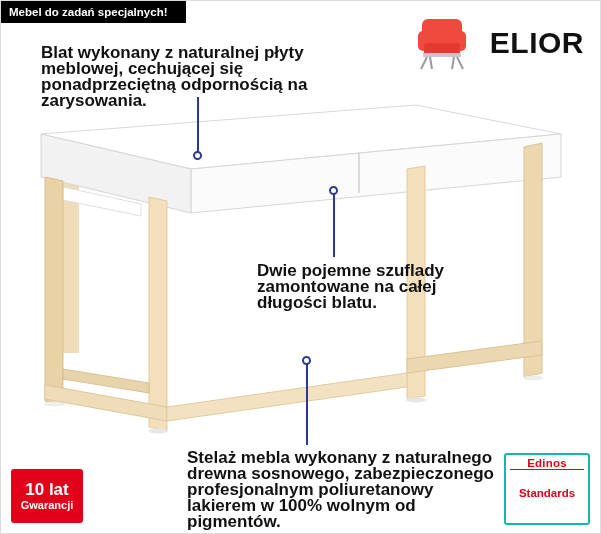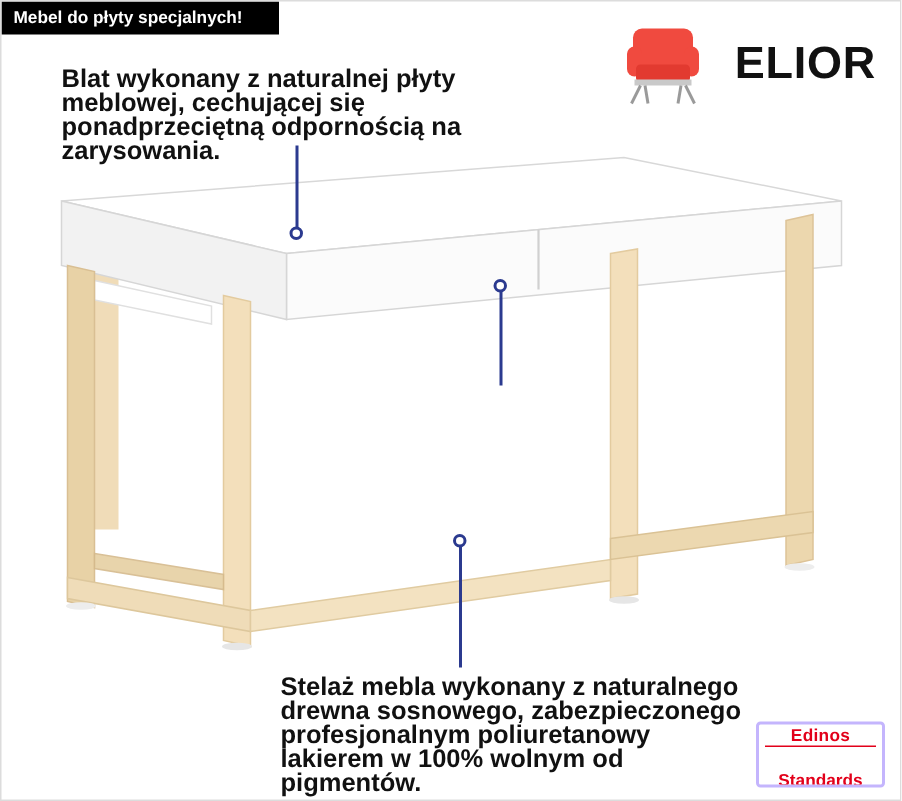--- a/index.html
+++ b/index.html
@@ -133,22 +133,22 @@
     font-size: 11px;
     font-weight: bold;
   }
 
   
   .standards {
     position: absolute;
     right: 10px;
     bottom: 8px;
     width: 86px;
-    height: 44px;
-    border: 2px solid #c4b5fd;
+    height: 72px;
+    border: 2px solid #14b8a6;
     border-radius: 3px;
     box-sizing: border-box;
     background: #ffffff;
     text-align: center;
     overflow: hidden;
   }
   .standards-top {
     color: #e2001a;
     font-size: 11.5px;
     font-weight: bold;
@@ -187,21 +187,21 @@
     border-top: 1.5px solid #e2001a;
     margin: 0 4px;
     padding-top: 17px;
   }
 </style>
 </head>
 <body>
 
 <div id="page">
 
-  <div class="header-banner">Mebel do płyty specjalnych!</div>
+  <div class="header-banner">Mebel do zadań specjalnych!</div>
 
   <div class="brand">
     <div class="brand-chair">
       <svg width="52" height="56" viewBox="0 0 52 56">
         <rect x="6" y="4" width="40" height="26" rx="6" fill="#f04a3f"></rect>
         <rect x="2" y="16" width="10" height="20" rx="5" fill="#f04a3f"></rect>
         <rect x="40" y="16" width="10" height="20" rx="5" fill="#f04a3f"></rect>
         <rect x="8" y="28" width="36" height="12" rx="3" fill="#e23a30"></rect>
         <rect x="7" y="38" width="38" height="4" fill="#c9c9c9"></rect>
         <line x1="11" y1="42" x2="5" y2="54" stroke="#9a9a9a" stroke-width="2"></line>
@@ -248,24 +248,29 @@
     <ellipse cx="53" cy="403" rx="10" ry="2.5" fill="#ededed"></ellipse>
     <ellipse cx="532" cy="377" rx="10" ry="2.5" fill="#ededed"></ellipse>
   </svg>
 
   <div class="leader" style="left:196px; top:96px; width:1.5px; height:58px;"></div>
   <div class="dot" style="left:192px; top:150px;"></div>
   <div class="callout callout-top">Blat wykonany z naturalnej płyty meblowej, cechującej się ponadprzeciętną odpornością na zarysowania.</div>
 
   <div class="leader" style="left:332px; top:190px; width:1.5px; height:66px;"></div>
   <div class="dot" style="left:328px; top:185px;"></div>
+  <div class="callout callout-mid">Dwie pojemne szuflady zamontowane na całej długości blatu.</div>
 
   <div class="leader" style="left:305px; top:360px; width:1.5px; height:84px;"></div>
   <div class="dot" style="left:301px; top:355px;"></div>
   <div class="callout callout-bottom">Stelaż mebla wykonany z naturalnego drewna sosnowego, zabezpieczonego profesjonalnym poliuretanowy lakierem w 100% wolnym od pigmentów.</div>
 
+  <div class="warranty">
+    <div class="warranty-years">10 lat</div>
+    <div class="warranty-label">Gwarancji</div>
+  </div>
 
   <div class="standards">
     <div class="standards-top">Edinos</div>
     <div class="standards-bottom">Standards</div>
   </div>
 
 </div>
 
 </body></html>

